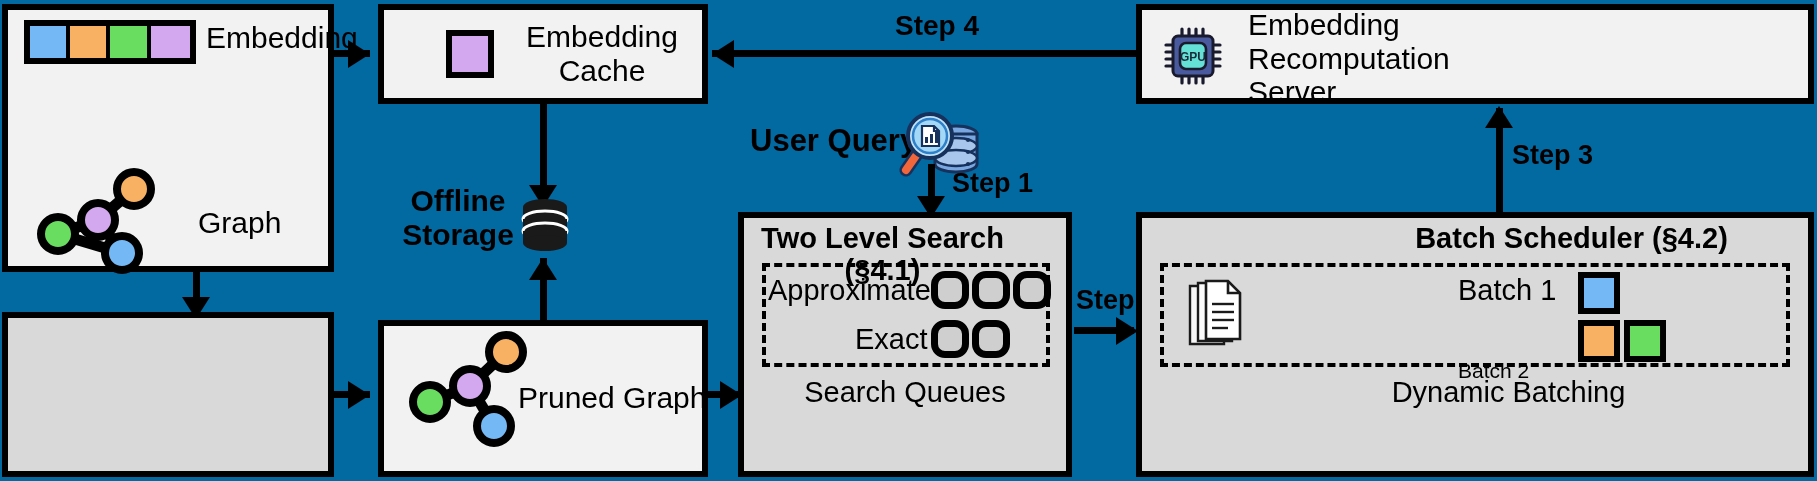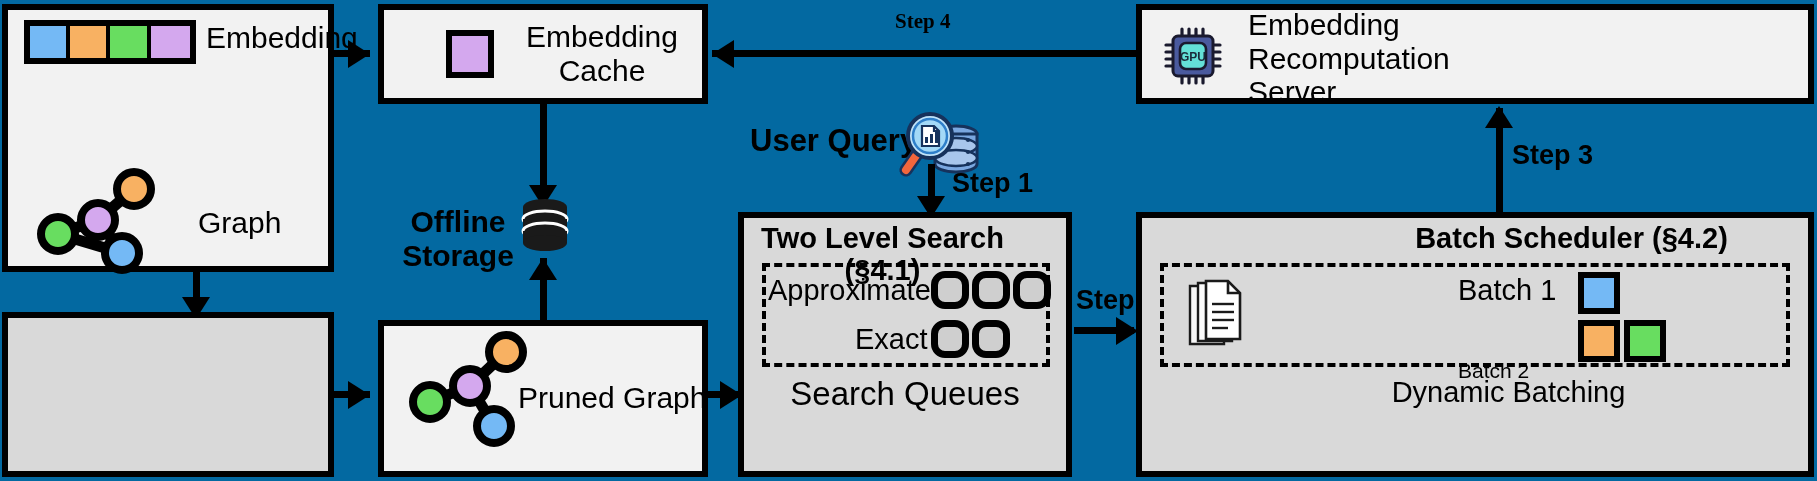--- a/index.html
+++ b/index.html
@@ -142,39 +142,39 @@
   <div class="arrowhead ah-down" style="left:182px; top:297px;"></div>
 
   <div class="box" style="left:378px; top:4px; width:330px; height:100px;"></div>
   <div class="swatch" style="left:446px; top:30px; width:48px; height:48px; background:#d4a8ee;"></div>
   <div class="lbl ctr" style="left:506px; top:20px; width:192px; font-size:30px;">Embedding
 Cache</div>
 
   <div class="vline" style="left:540px; top:104px; width:7px; height:94px;"></div>
   <div class="arrowhead ah-down" style="left:529px; top:185px;"></div>
 
-  <div class="lbl bold ctr" style="left:398px; top:184px; width:120px; font-size:30px;margin-top:21px;">Offline
+  <div class="lbl bold ctr" style="left:398px; top:184px; width:120px; font-size:30px;">Offline
 Storage</div>
 
   <svg style="position:absolute; left:520px; top:198px; width:50px; height:60px;" viewBox="0 0 50 60">
     <ellipse cx="25" cy="9" rx="22" ry="8" fill="#1a1a1a"></ellipse>
     <rect x="3" y="9" width="44" height="12" fill="#1a1a1a"></rect>
     <ellipse cx="25" cy="21" rx="22" ry="8" fill="#1a1a1a" stroke="#fff" stroke-width="3"></ellipse>
     <rect x="3" y="21" width="44" height="12" fill="#1a1a1a"></rect>
     <ellipse cx="25" cy="33" rx="22" ry="8" fill="#1a1a1a" stroke="#fff" stroke-width="3"></ellipse>
     <rect x="3" y="33" width="44" height="12" fill="#1a1a1a"></rect>
     <ellipse cx="25" cy="45" rx="22" ry="8" fill="#1a1a1a"></ellipse>
   </svg>
 
   <div class="vline" style="left:540px; top:258px; width:7px; height:62px;"></div>
   <div class="arrowhead ah-up" style="left:529px; top:258px;"></div>
 
   <div class="hline" style="left:712px; top:50px; width:424px; height:7px;"></div>
   <div class="arrowhead ah-left" style="left:712px; top:40px;"></div>
-  <div class="lbl bold" style="left:895px; top:10px; font-size:21px;font-family:Liberation Serif, serif;">Step 4</div>
+  <div class="lbl bold" style="left:895px; top:10px; font-size:28px;">Step 4</div>
 
   <div class="box" style="left:1136px; top:4px; width:678px; height:100px;"></div>
 
   <svg style="position:absolute; left:1162px; top:25px; width:62px; height:62px;" viewBox="0 0 62 62">
     <g stroke="#1a1a2e" stroke-width="3.2" stroke-linecap="round">
       <line x1="20" y1="4" x2="20" y2="13"></line>
         <line x1="27" y1="4" x2="27" y2="13"></line>
       <line x1="34" y1="4" x2="34" y2="13"></line>
         <line x1="41" y1="4" x2="41" y2="13"></line>
       <line x1="20" y1="49" x2="20" y2="58"></line>
@@ -241,21 +241,21 @@
 
   <div class="lbl" style="left:768px; top:274px; font-size:29px;">Approximate</div>
   <div class="slot" style="left:931px; top:271px; width:38px; height:38px;"></div>
   <div class="slot" style="left:972px; top:271px; width:38px; height:38px;"></div>
   <div class="slot" style="left:1013px; top:271px; width:38px; height:38px;"></div>
 
   <div class="lbl" style="left:855px; top:323px; font-size:29px;">Exact</div>
   <div class="slot" style="left:931px; top:320px; width:38px; height:38px;"></div>
   <div class="slot" style="left:972px; top:320px; width:38px; height:38px;"></div>
 
-  <div class="lbl ctr" style="left:744px; top:376px; width:322px; font-size:33px;">Search Queues</div>
+  <div class="lbl ctr" style="left:744px; top:376px; width:322px; font-size:29px;">Search Queues</div>
 
   <div class="hline" style="left:1074px; top:327px; width:60px; height:7px;"></div>
   <div class="arrowhead ah-right" style="left:1116px; top:317px;"></div>
   <div class="lbl bold" style="left:1076px; top:285px; font-size:27px;">Step 2</div>
 
   <div class="box dark" style="left:1136px; top:212px; width:678px; height:265px;"></div>
   <div class="lbl bold ctr" style="left:1142px; top:222px; width:785px; font-size:29px;margin-left:37px;">Batch Scheduler (§4.2)</div>
 
   <div class="dashed" style="left:1160px; top:263px; width:630px; height:104px; background:transparent;"></div>
 

